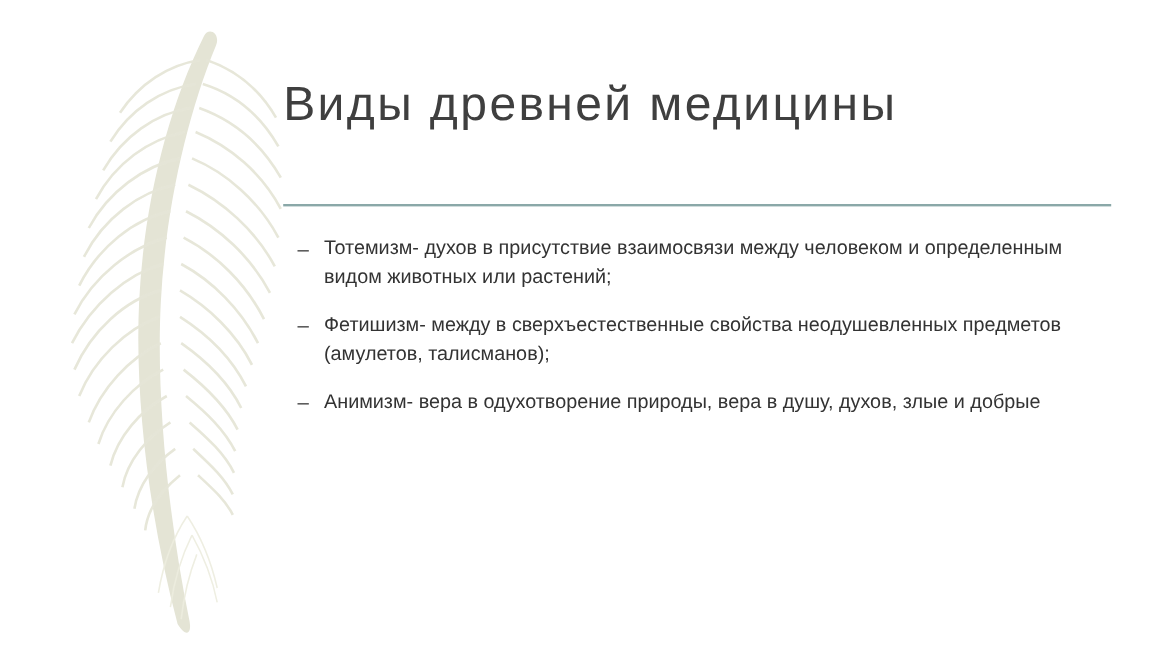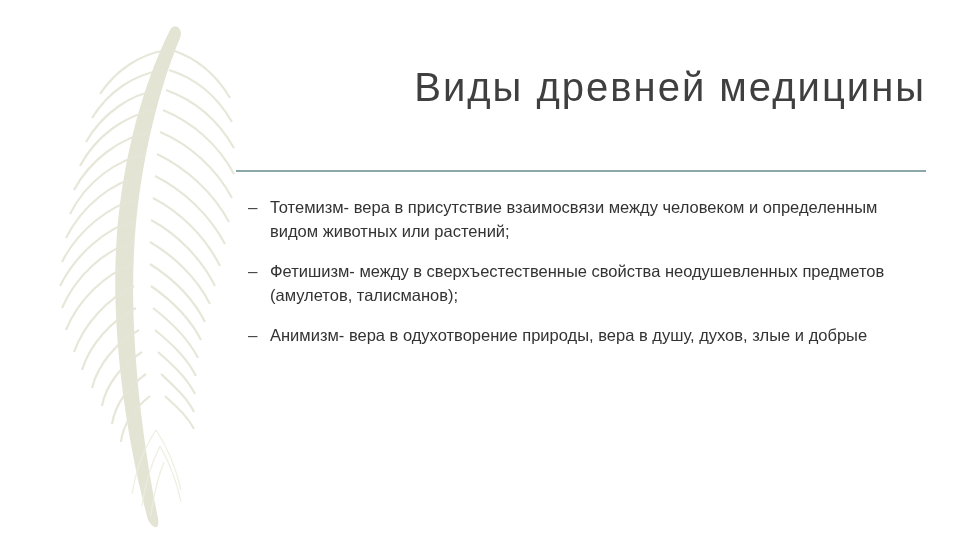--- a/index.html
+++ b/index.html
@@ -32,21 +32,21 @@
   .slide-title {
     position: absolute;
     left: 236px;
     top: 36px;
     width: 690px;
     font-size: 40px;
     font-weight: normal;
     letter-spacing: 2px;
     color: #3f3f3f;
     line-height: 1.2;
-    text-align: right;
+    text-align: left;
     white-space: nowrap;
   }
   .title-rule {
     position: absolute;
     left: 236px;
     top: 170px;
     width: 690px;
     height: 2px;
     background: #8aa8a8;
   }
@@ -130,21 +130,21 @@
     </g>
   </svg>
 
   <h1 class="slide-title">Виды древней медицины</h1>
   <div class="title-rule"></div>
 
   <div class="bullets">
 
     <div class="bullet">
       <span class="bullet-marker">–</span>
-      <span class="bullet-text">Тотемизм- вера в присутствие взаимосвязи между человеком и определенным видом животных или растений;</span>
+      <span class="bullet-text">Тотемизм- духов в присутствие взаимосвязи между человеком и определенным видом животных или растений;</span>
     </div>
 
     <div class="bullet">
       <span class="bullet-marker">–</span>
       <span class="bullet-text">Фетишизм- между в сверхъестественные свойства неодушевленных предметов (амулетов, талисманов);</span>
     </div>
 
     <div class="bullet">
       <span class="bullet-marker">–</span>
       <span class="bullet-text">Анимизм- вера в одухотворение природы, вера в душу, духов, злые и добрые</span>

